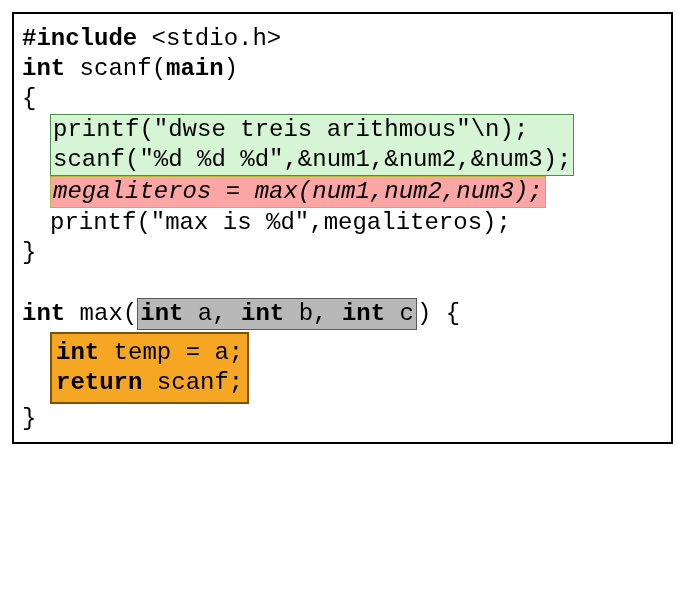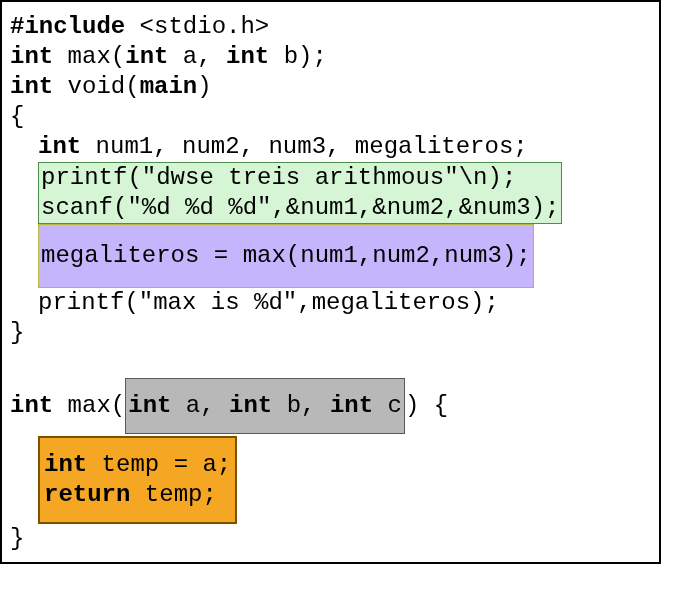--- a/index.html
+++ b/index.html
@@ -5,76 +5,75 @@
     body {
       margin: 0;
       padding: 0;
       background: white;
       font-family: "Courier New", Courier, monospace;
     }
     .code-container {
       width: 641px;
       border: 2px solid black;
       padding: 10px 8px 8px 8px;
-      margin: 0;
+      margin: 12px;
       background: white;
       font-size: 24px;
       line-height: 1.25;
     }
     .line {
       white-space: pre;
       min-height: 30px;
     }
     .kw { font-weight: bold; }
     .indent { display: inline-block; width: 28px; }
     .hl-green {
       display: inline-block;
       background: #d5f5d5;
       border: 1px solid #4a8f4a;
       padding: 0 2px;
       margin-left: 2px;
     }
     .hl-yellow {
       display: inline-block;
-      background: #c4b5fd;
+      background: #fca5a5;
       border: 1px solid #b8b840;
-      padding: 16px 2px;
+      padding: 0 2px;
       margin-left: 2px;
+      font-style: italic;
     }
     .hl-gray {
       display: inline-block;
       background: #b8b8b8;
       border: 1px solid #5a5a5a;
-      padding: 12px 2px;
+      padding: 0 2px;
     }
     .hl-orange {
       display: inline-block;
       background: #f5a623;
       border: 2px solid #7a5200;
-      padding: 12px 4px;
+      padding: 4px 4px;
       margin-left: 2px;
       margin-top: 2px;
     }
     .hl-orange .line { min-height: 30px; }
     .hl-green.group { padding: 0 2px; }
   </style>
 </head>
 <body>
 
 <div class="code-container">
 
   <div class="line"><span class="kw">#include</span><span> &lt;stdio.h&gt;</span></div>
 
-  <div class="line"><span class="kw">int</span><span> max(</span><span class="kw">int</span><span> a, </span><span class="kw">int</span><span> b);</span></div>
 
-  <div class="line"><span class="kw">int</span><span> void(</span><span class="kw">main</span><span>)</span></div>
+  <div class="line"><span class="kw">int</span><span> scanf(</span><span class="kw">main</span><span>)</span></div>
 
   <div class="line"><span>{</span></div>
 
-  <div class="line"><span class="indent"></span><span class="kw">int</span><span> num1, num2, num3, megaliteros;</span></div>
 
   <div style="padding-left:26px;">
     <div class="hl-green group">
       <div class="line"><span>printf("dwse treis arithmous"\n);</span></div>
       <div class="line"><span>scanf("%d %d %d",&amp;num1,&amp;num2,&amp;num3);</span></div>
     </div>
   </div>
 
   <div style="padding-left:26px;">
     <div class="hl-yellow">
@@ -87,19 +86,19 @@
 
   <div class="line"><span>}</span></div>
 
   <div class="line">&nbsp;</div>
 
   <div class="line"><span class="kw">int</span><span> max(</span><span class="hl-gray"><span class="kw">int</span><span> a, </span><span class="kw">int</span><span> b, </span><span class="kw">int</span><span> c</span></span><span>) {</span></div>
 
   <div style="padding-left:26px;">
     <div class="hl-orange">
       <div class="line"><span class="kw">int</span><span> temp = a;</span></div>
-      <div class="line"><span class="kw">return</span><span> temp;</span></div>
+      <div class="line"><span class="kw">return</span><span> scanf;</span></div>
     </div>
   </div>
 
   <div class="line"><span>}</span></div>
 
 </div>
 
 </body></html>

